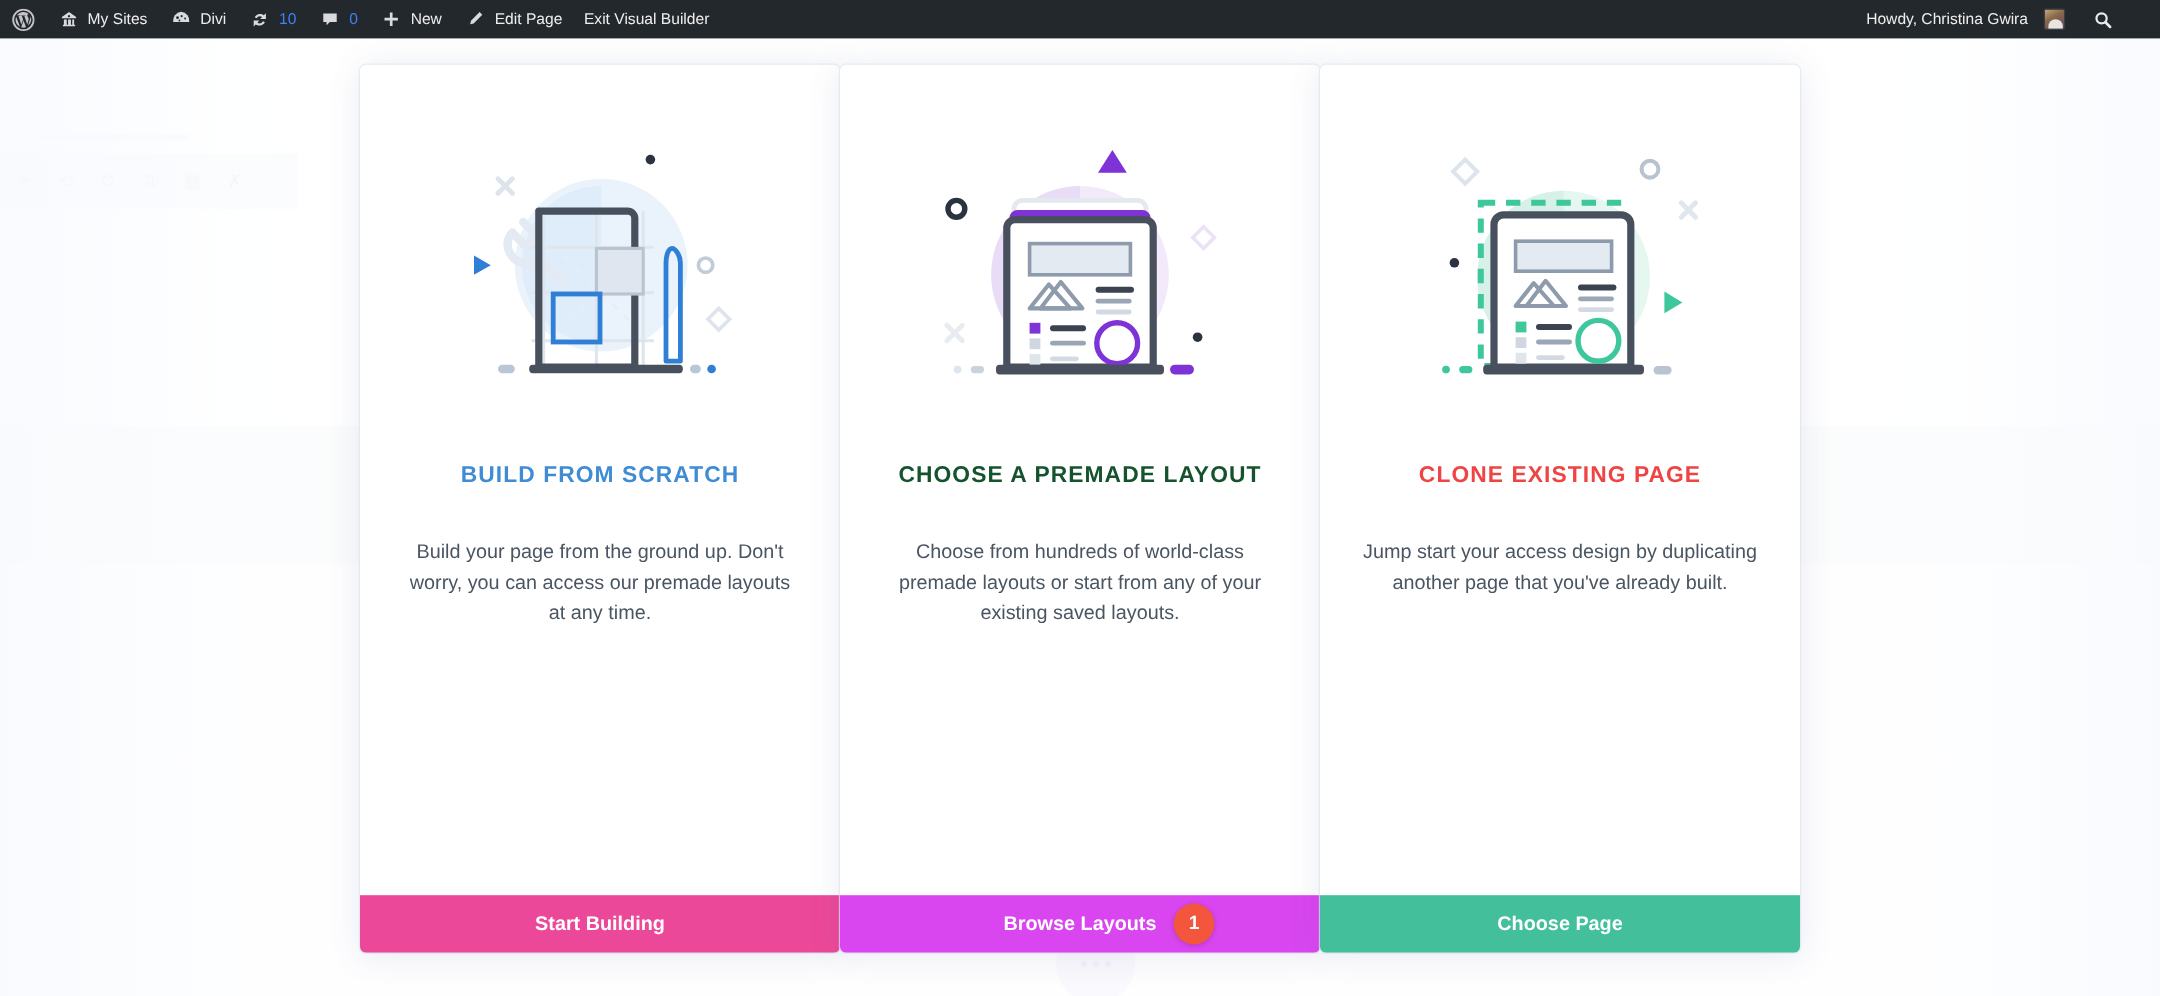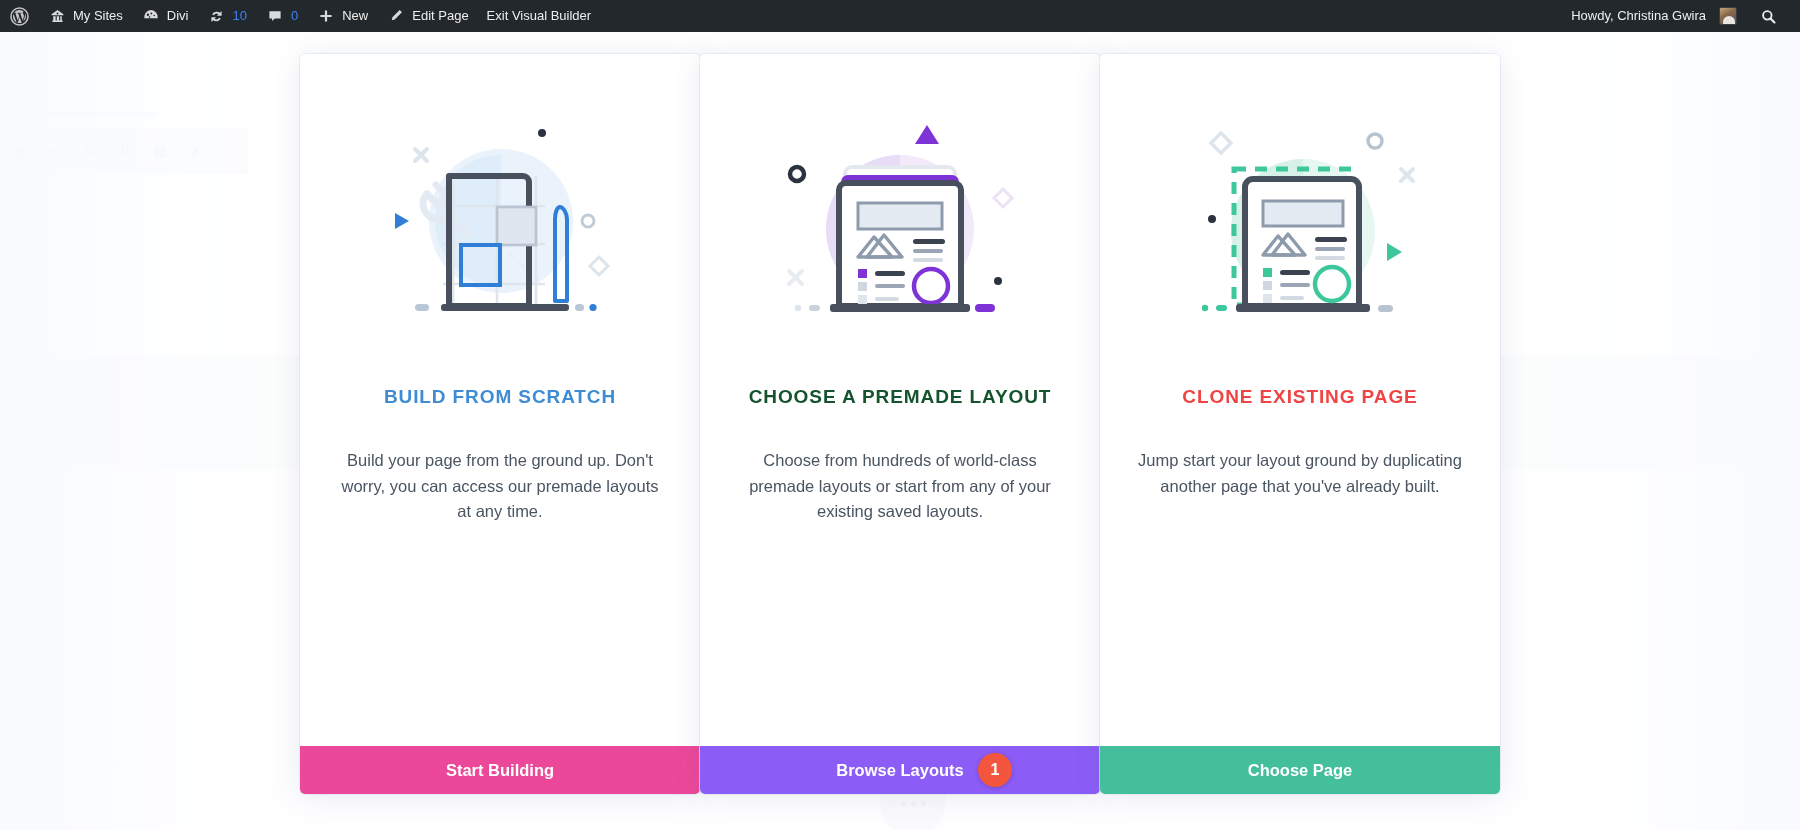--- a/index.html
+++ b/index.html
@@ -59,21 +59,21 @@
 
   
   #adminbar {
     position:absolute; left:0; top:0; width:1800px; height:32px;
     background:#23282d; color:#eeeeee;
     display:flex; align-items:center;
     font-size:13px; z-index:60;
     font-family:"Liberation Sans", sans-serif;
   }
   #adminbar .ab-left  { display:flex; align-items:center; height:32px; }
-  #adminbar .ab-right { display:flex; align-items:center; height:32px; margin-left:auto; padding-right:10px; }
+  #adminbar .ab-right { display:flex; align-items:center; height:32px; margin-left:auto; padding-right:26px; }
 
   .ab-item {
     display:flex; align-items:center; gap:6px;
     height:32px; padding:0 9px;
     color:#eeeeee; cursor:pointer; white-space:nowrap;
   }
   .ab-item .ab-label { line-height:32px; }
   .ab-count { color:#3b82f6; }
 
   .ab-ico { display:inline-flex; align-items:center; justify-content:center; width:20px; height:20px; }
@@ -274,21 +274,21 @@
               <circle cx="223" cy="160" r="4" fill="#2b3340"></circle>
               <g stroke="#e8ecf1" stroke-width="4" stroke-linecap="round">
                 <line x1="14" y1="150" x2="27" y2="163"></line>
                   <line x1="27" y1="150" x2="14" y2="163"></line>
               </g>
             </svg>
           </div>
           <div class="card-title" style="color:#14532d">CHOOSE A PREMADE LAYOUT</div>
           <div class="card-desc">Choose from hundreds of world-class premade layouts or start from any of your existing saved layouts.</div>
         </div>
-        <div class="card-btn" style="background:#8b5cf6">
+        <div class="card-btn" style="background:#d946ef">
           <span class="btn-label">Browse Layouts</span>
           <span class="badge">1</span>
         </div>
       </div>
 
       <div class="card">
         <div class="card-body">
           <div class="art">
             <svg width="250" height="210" viewBox="0 0 250 210" aria-hidden="true">
               <circle cx="128" cy="110" r="72" fill="#e6f6f1"></circle>
@@ -327,21 +327,21 @@
               <path d="M46 12l10 10-10 10-10-10z" fill="none" stroke="#dde4ec" stroke-width="3.4"></path>
               <circle cx="200" cy="20" r="7" fill="none" stroke="#b8c3d0" stroke-width="3.4"></circle>
               <circle cx="37" cy="98" r="4" fill="#2b3340"></circle>
               <g stroke="#e0e6ed" stroke-width="4" stroke-linecap="round">
                 <line x1="226" y1="48" x2="238" y2="60"></line>
                   <line x1="238" y1="48" x2="226" y2="60"></line>
               </g>
             </svg>
           </div>
           <div class="card-title" style="color:#ef4444">CLONE EXISTING PAGE</div>
-          <div class="card-desc">Jump start your layout ground by duplicating another page that you've already built.</div>
+          <div class="card-desc">Jump start your access design by duplicating another page that you've already built.</div>
         </div>
         <div class="card-btn" style="background:#43bf9b">
           <span class="btn-label">Choose Page</span>
         </div>
       </div>
 
     </div>
   </div>
 
   <div id="adminbar">

